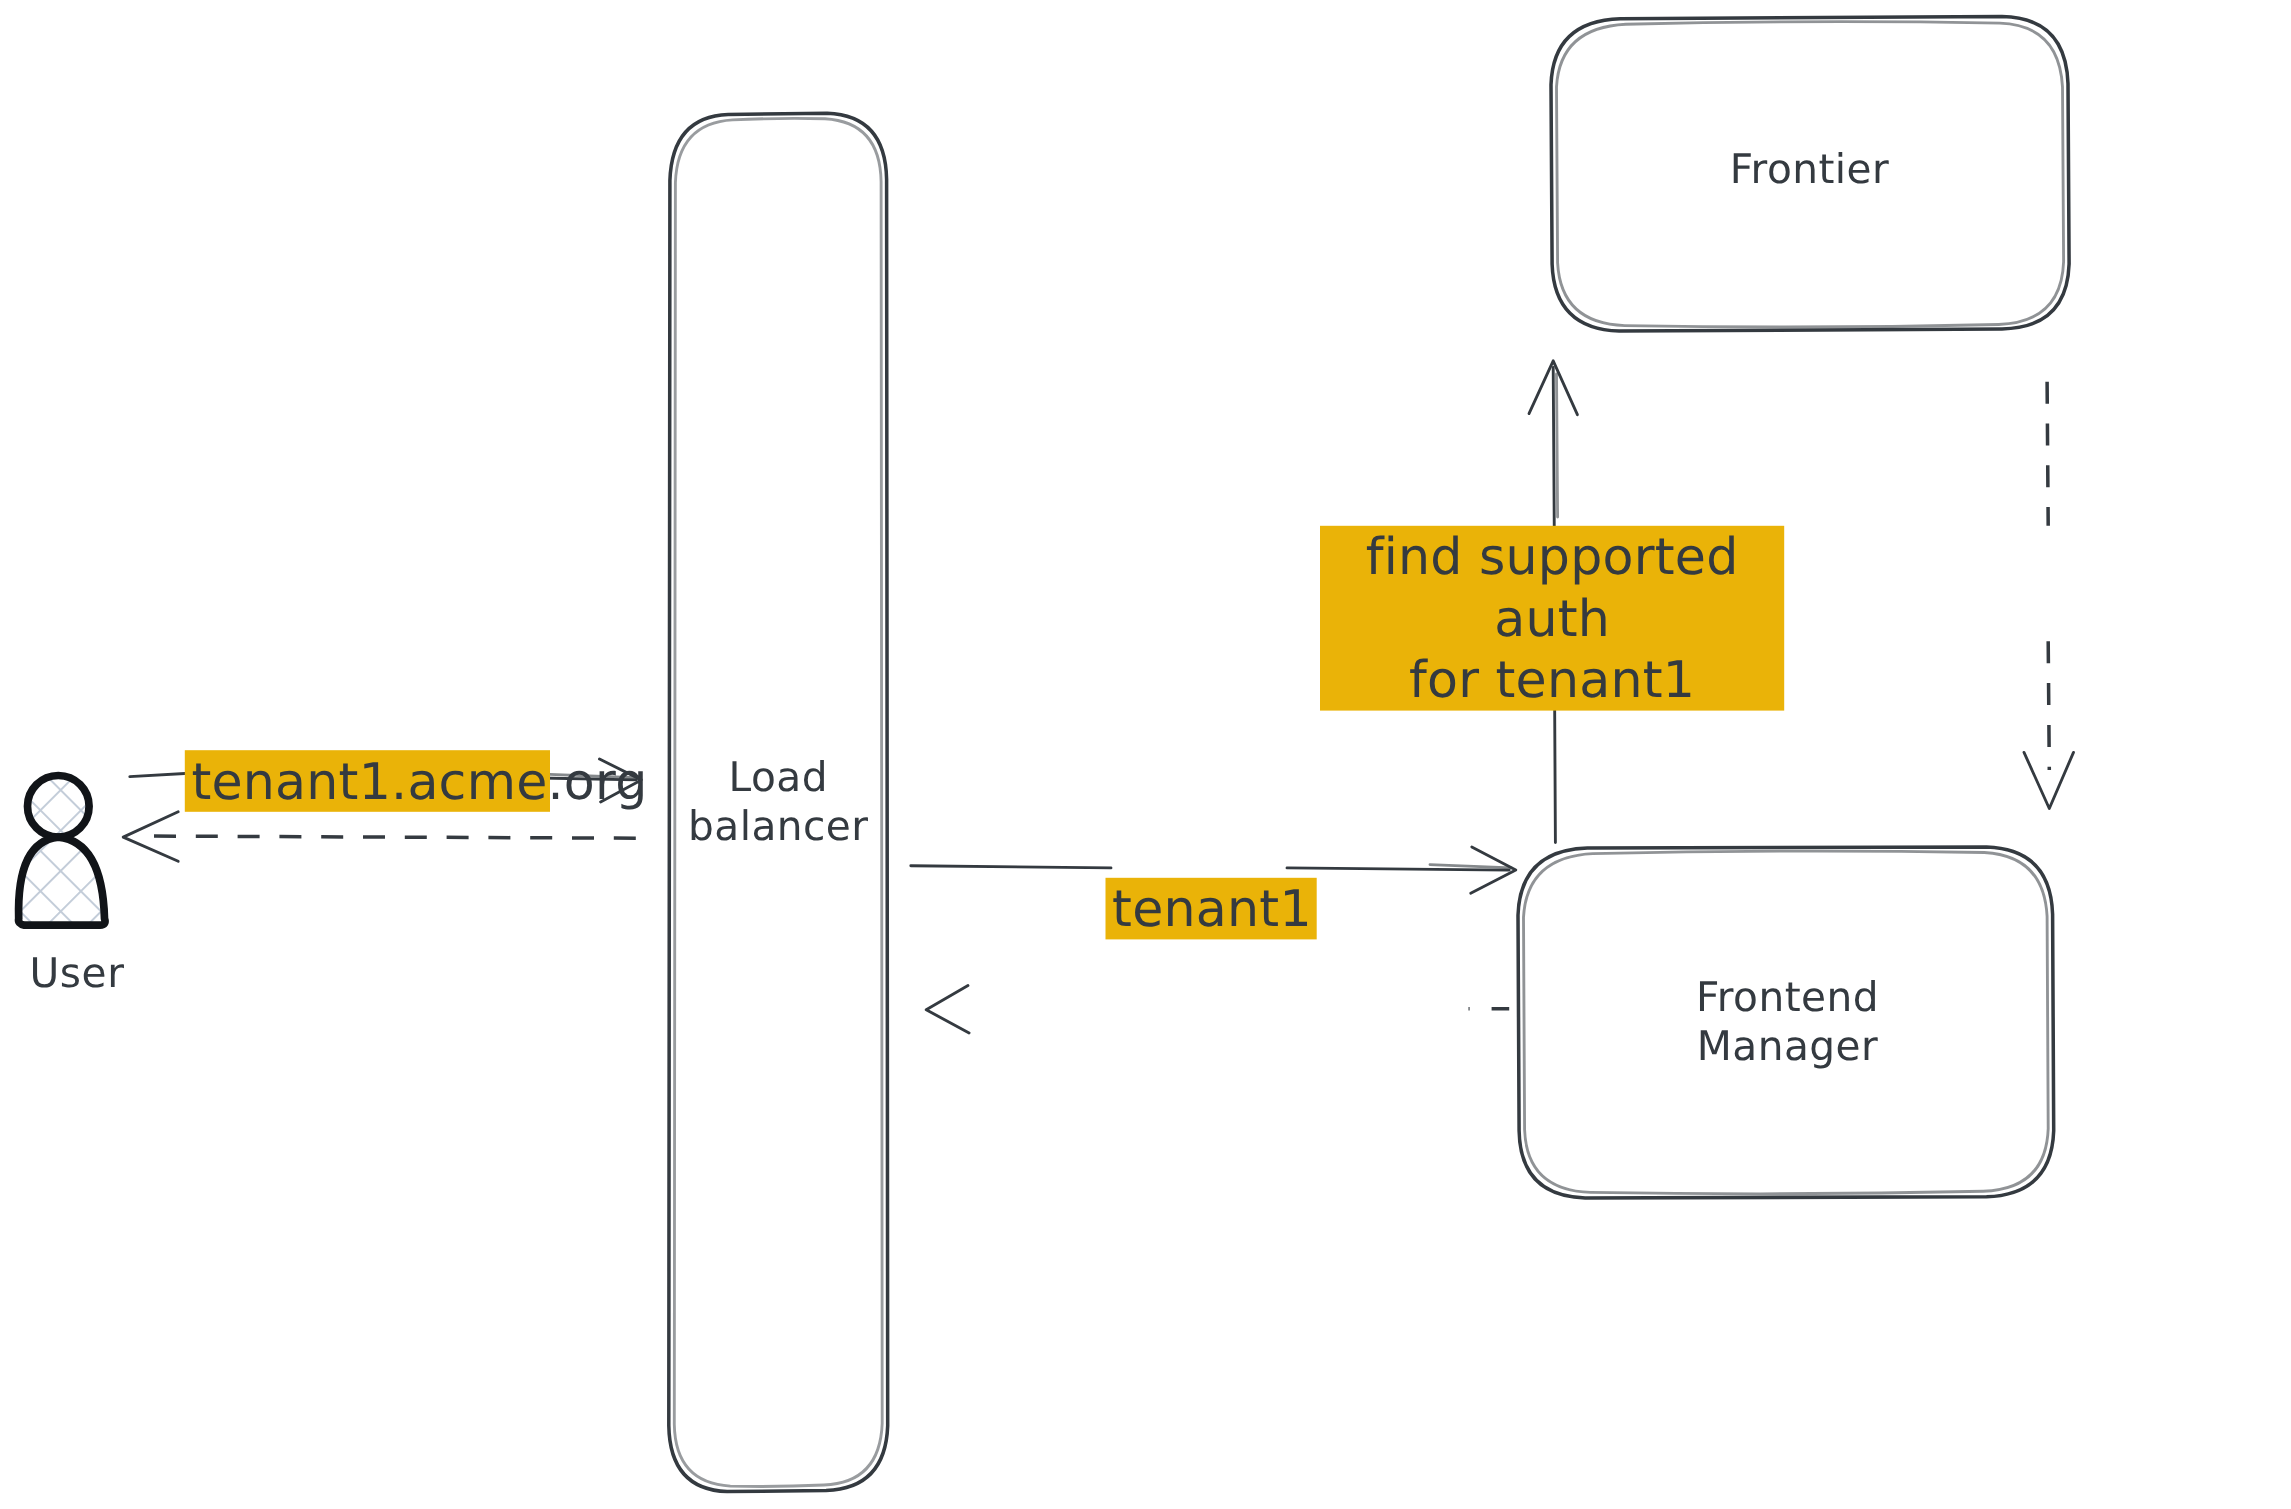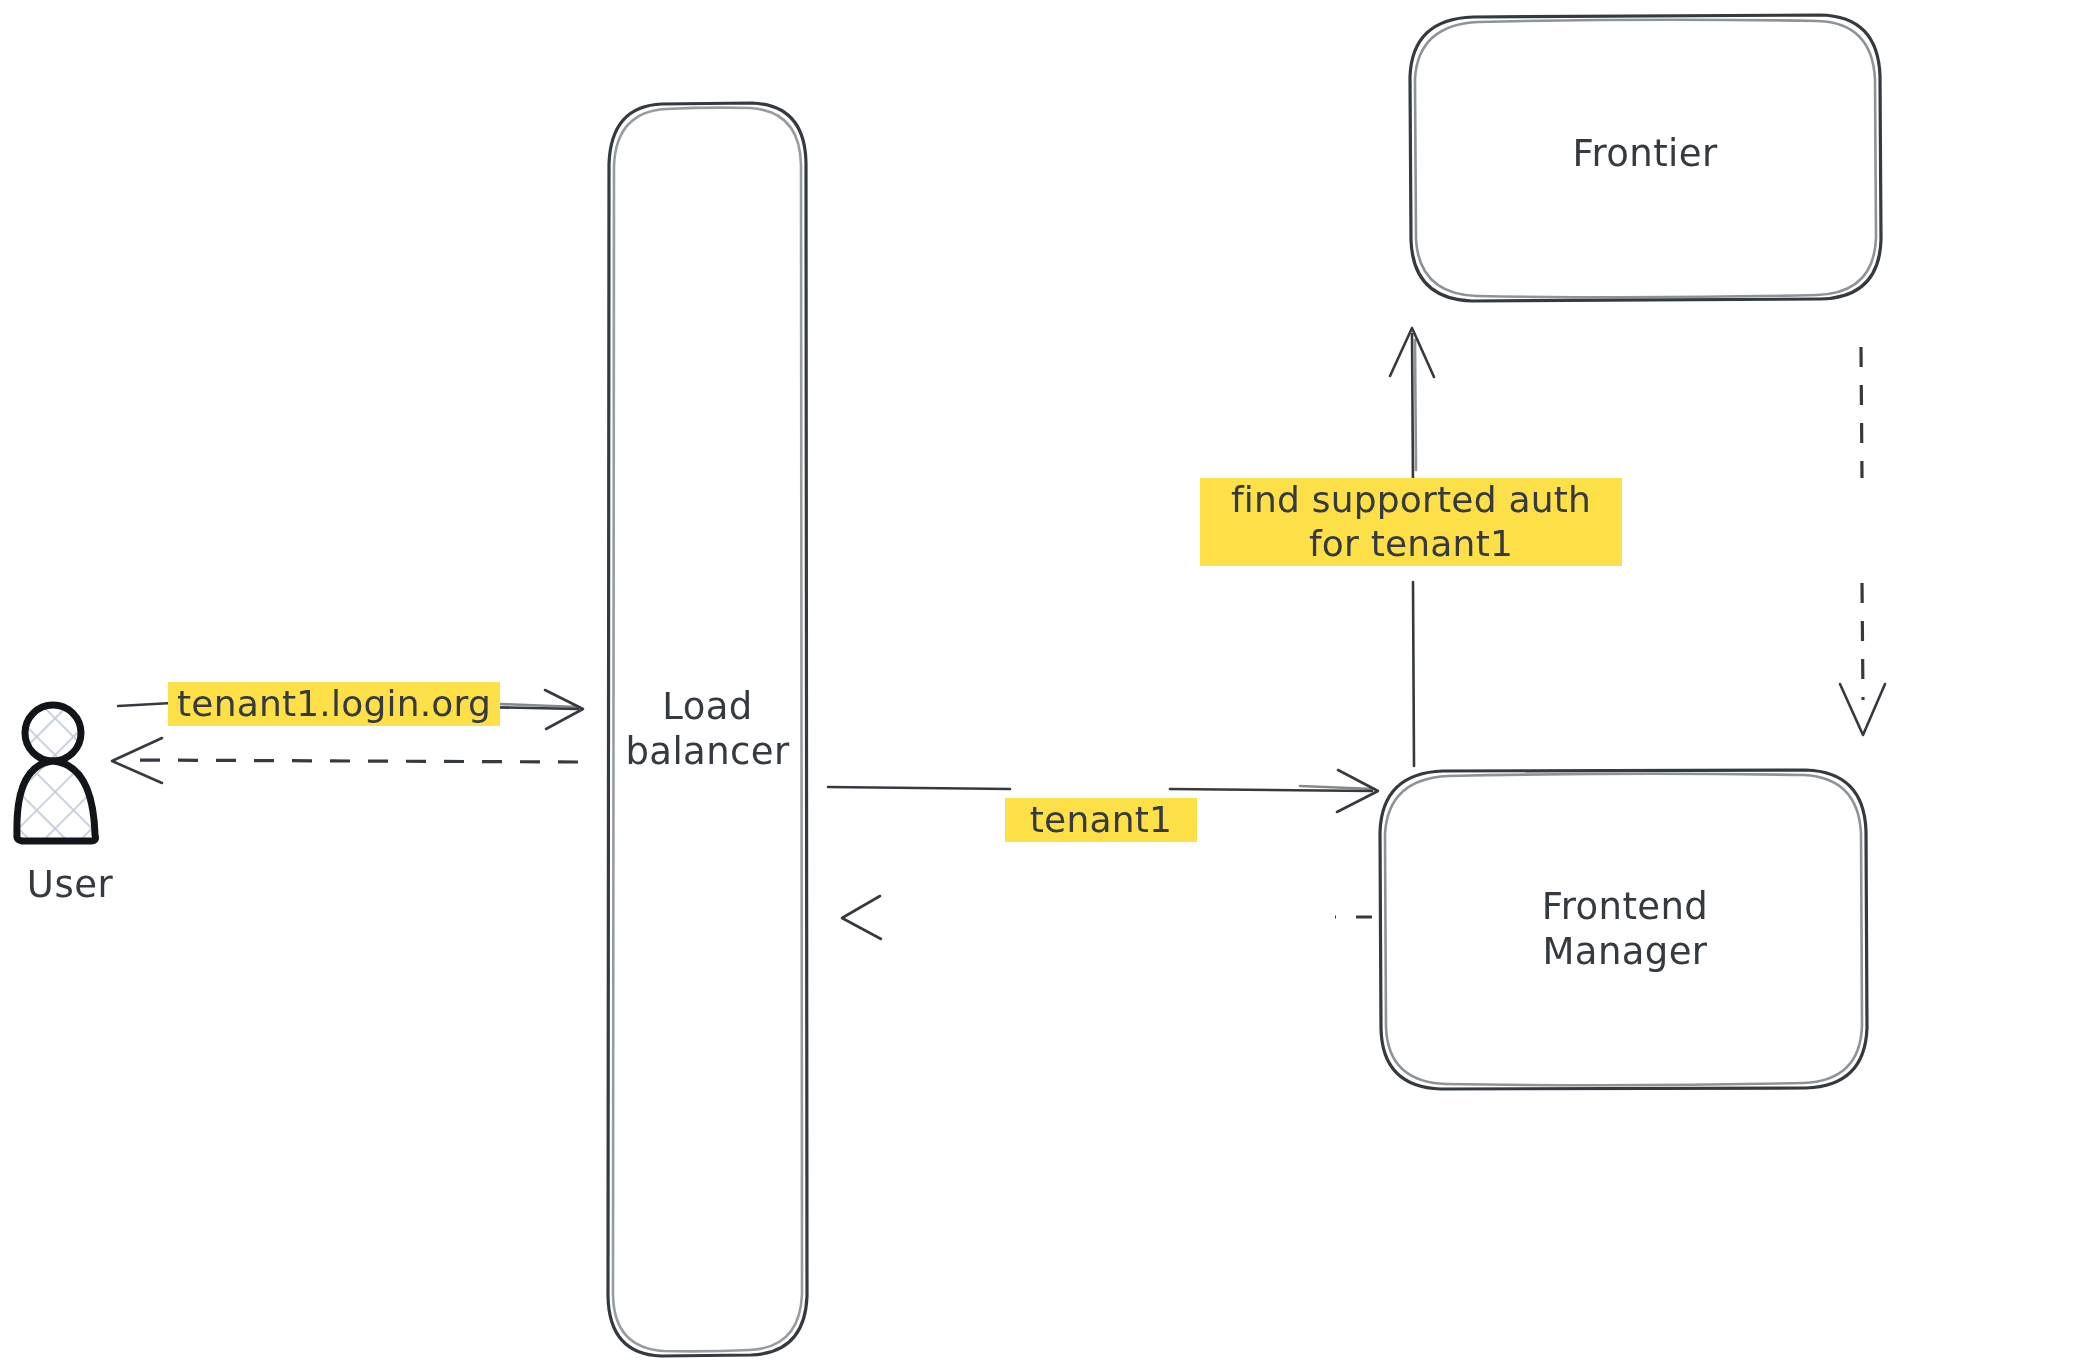--- a/index.html
+++ b/index.html
@@ -72,23 +72,23 @@
     text-align: center;
     white-space: pre-line;
     line-height: 1.22;
     user-select: none;
   }
   .node-label {
     font-size: 37px;
     letter-spacing: 0.4px;
   }
   .edge-label {
-    font-size: 36px;
+    font-size: 46px;
     letter-spacing: 0.2px;
-    background: #fde047;
+    background: #eab308;
     padding: 0 6px;
   }
   .actor-label {
     font-size: 37px;
     letter-spacing: 0.5px;
   }
   .label-frontier      { left: 1410px; top: 131px;  width: 470px; }
   .label-frontend-mgr  { left: 1380px; top: 884px;  width: 490px; }
   .label-load-balancer { left: 600px;  top: 684px;  width: 215px; }
   .label-user          { left: 0px;    top: 862px;  width: 140px; }
@@ -184,21 +184,21 @@
   <div class="node-label label-frontier">Frontier</div>
 
   <div class="node-label label-frontend-mgr">Frontend
 Manager</div>
 
   <div class="node-label label-load-balancer">Load
 balancer</div>
 
   <div class="actor-label label-user">User</div>
 
-  <div class="edge-label label-tenant-acme">tenant1.login.org</div>
+  <div class="edge-label label-tenant-acme">tenant1.acme.org</div>
 
   <div class="edge-label label-tenant1">tenant1</div>
 
 
   <div class="edge-label label-find-auth">find supported auth
 for tenant1</div>
 
 
 </div>
 

